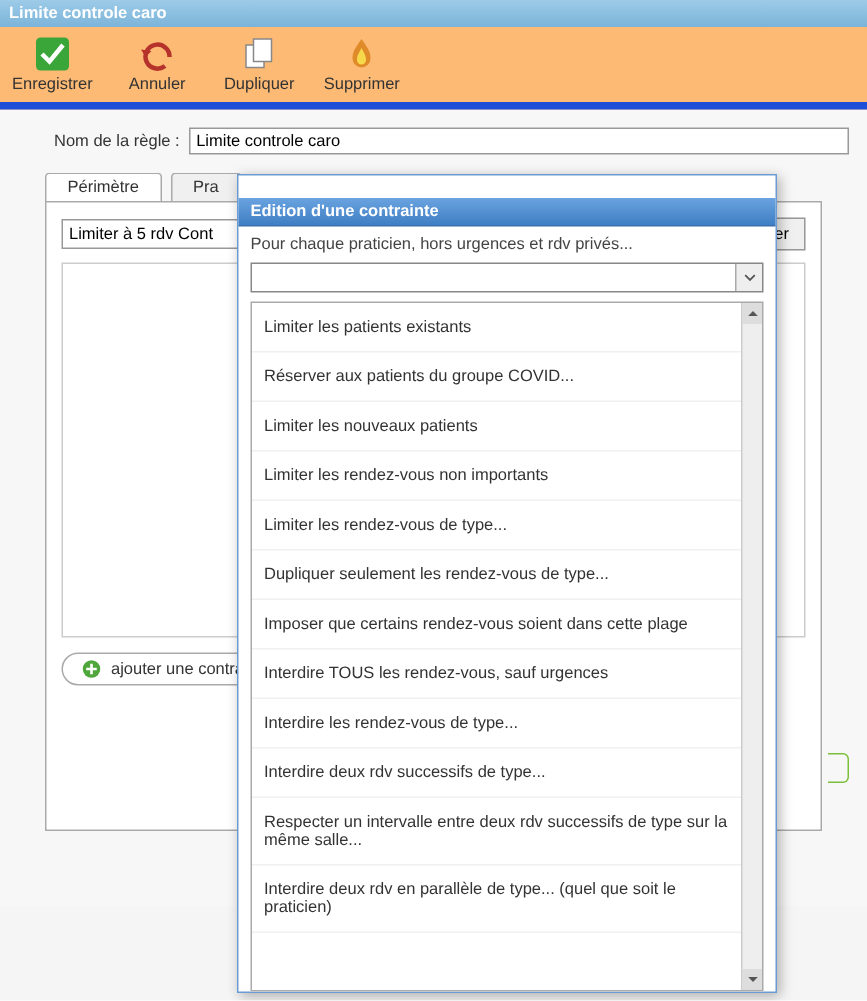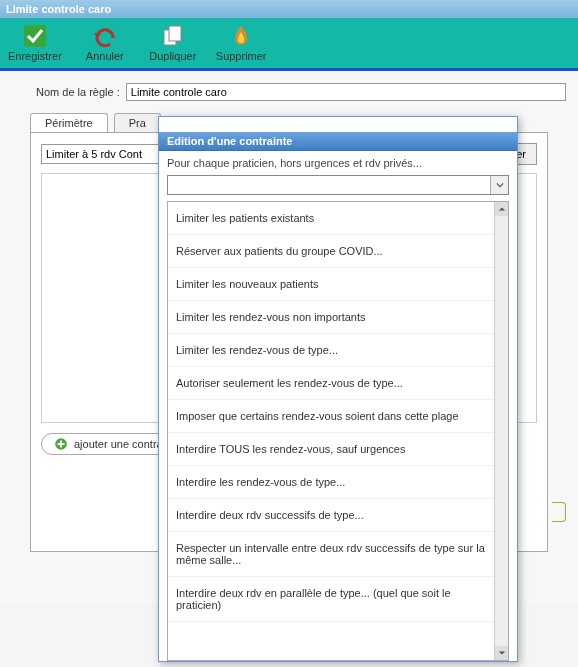--- a/index.html
+++ b/index.html
@@ -25,22 +25,22 @@
     color: #fff;
     font-weight: bold;
     padding: 3px 6px;
     font-size: 11px;
     height: 18px;
   }
   .toolbar {
     display: flex;
     gap: 18px;
     padding: 6px 8px 6px 8px;
-    border-bottom: 3px solid #1d4ed8;
-    background: #14b8a6;
+    border-bottom: 5px solid #1d4ed8;
+    background: #fdba74;
   }
   .toolbar .tb-btn {
     display: flex;
     flex-direction: column;
     align-items: center;
     cursor: pointer;
     min-width: 50px;
     font-size: 11px;
     color: #333;
   }
@@ -300,21 +300,21 @@
             </svg>
         </div>
       </div>
       <div class="dropdown-list">
         <div class="dropdown-inner" id="dd-inner">
             <div class="dd-item">Limiter les patients existants</div>
             <div class="dd-item">Réserver aux patients du groupe COVID...</div>
             <div class="dd-item">Limiter les nouveaux patients</div>
             <div class="dd-item">Limiter les rendez-vous non importants</div>
             <div class="dd-item">Limiter les rendez-vous de type...</div>
-            <div class="dd-item">Autoriser seulement les rendez-vous de type...</div>
+            <div class="dd-item">Dupliquer seulement les rendez-vous de type...</div>
             <div class="dd-item">Imposer que certains rendez-vous soient dans cette plage</div>
             <div class="dd-item">Interdire TOUS les rendez-vous, sauf urgences</div>
             <div class="dd-item">Interdire les rendez-vous de type...</div>
             <div class="dd-item">Interdire deux rdv successifs de type...</div>
             <div class="dd-item">Respecter un intervalle entre deux rdv successifs de type sur la même salle...</div>
             <div class="dd-item">Interdire deux rdv en parallèle de type... (quel que soit le praticien)</div>
           </div>
         <div class="dropdown-scrollbar">
           <div class="scroll-up">
             <svg width="8" height="8" viewBox="0 0 10 10">

